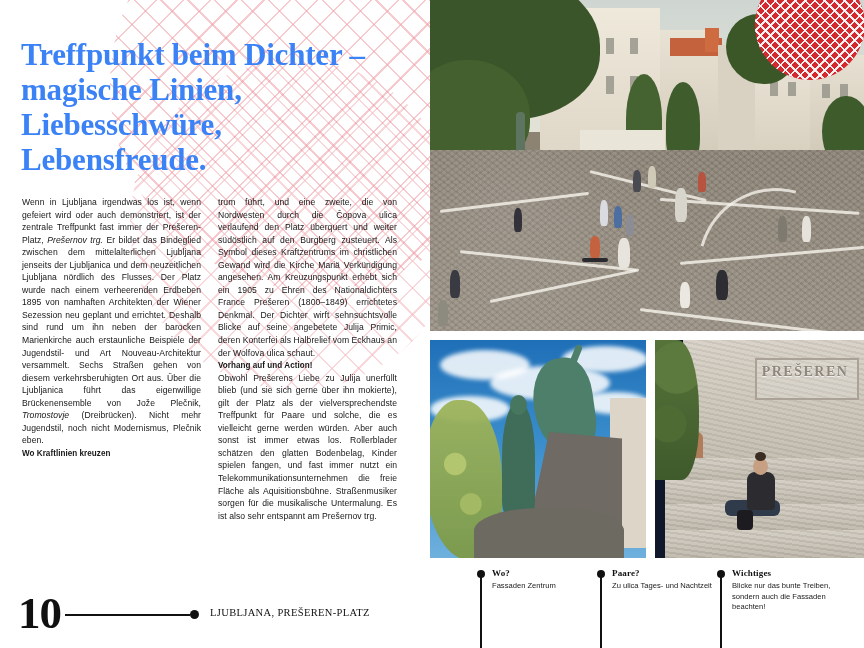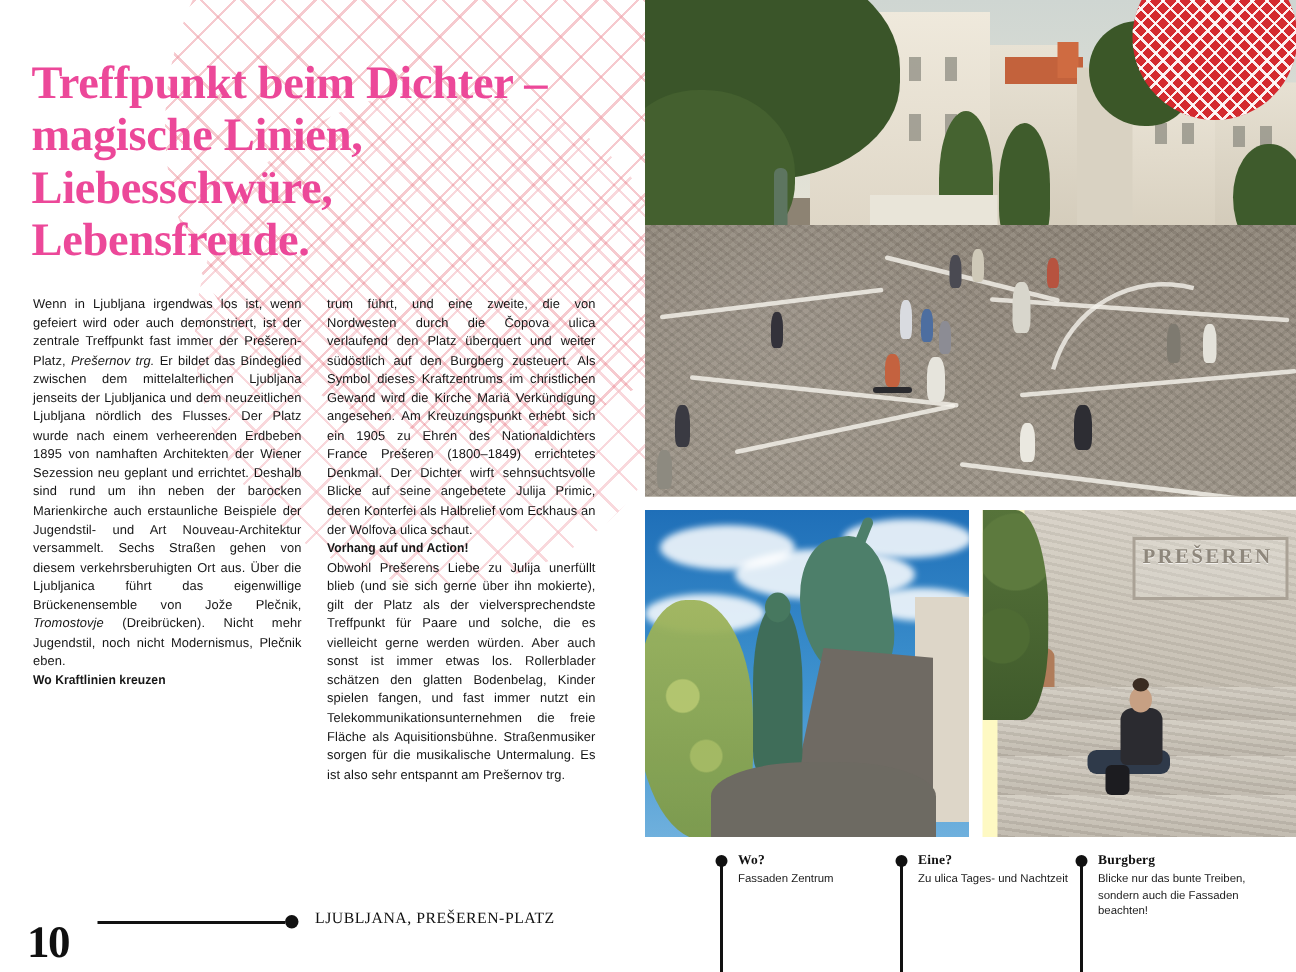--- a/index.html
+++ b/index.html
@@ -46,21 +46,21 @@
         rgba(255,255,255,0) 1.6px, rgba(255,255,255,0) 19px);
   }
 
   .headline{
     position:absolute;left:21px;top:16px;width:370px;
     font-family:"Liberation Serif",serif;
     font-weight:700;
     font-size:31px;
     line-height:35px;
     letter-spacing:-0.2px;
-    color:#ec4899;
+    color:#3b82f6;
     z-index:3;
   }
 
   .cols{
     position:absolute;left:22px;top:196px;width:375px;height:395px;
     display:flex;gap:17px;z-index:3;justify-content:space-between;
   }
   .col{width:179px;}
   .col p{
     margin:0 0 0 0;
@@ -79,23 +79,22 @@
     letter-spacing:-0.1px;
     transform:scaleX(.94);
     transform-origin:left center;
   }
 
   
   .footer{position:absolute;left:0;bottom:0;width:430px;height:58px;z-index:4;}
   .pagenum{
     position:absolute;left:18px;top:6px;
     font-family:"Liberation Serif",serif;
-    font-weight:700;font-size:30px;line-height:34px;color:#101010;
+    font-weight:700;font-size:45px;line-height:34px;color:#101010;
     letter-spacing:-1px;
-    margin-top:16px;
   }
   .foot-rule{
     position:absolute;left:65px;top:24px;width:125px;height:1.5px;background:#111;
   }
   .foot-dot{
     position:absolute;left:190px;top:19.5px;width:9px;height:9px;border-radius:50%;background:#111;
   }
   .foot-label{
     position:absolute;left:210px;top:17px;
     font-family:"Liberation Serif",serif;
@@ -166,21 +165,21 @@
   .mon .poet{position:absolute;left:72px;top:62px;width:33px;height:112px;background:#3f6d59;
     border-radius:48% 48% 12% 12%;}
   .mon .poet-head{position:absolute;left:80px;top:55px;width:17px;height:20px;background:#47785f;border-radius:50%;}
   .mon .plinth{position:absolute;left:96px;top:92px;width:96px;height:108px;background:#6f6a63;
     clip-path:polygon(24% 0,100% 6%,100% 100%,0 100%);}
   .mon .pedestal{position:absolute;left:44px;top:168px;width:150px;height:52px;background:#6d6a62;
     border-radius:44% 44% 0 0;}
   .mon .bldgR{position:absolute;left:180px;top:58px;width:40px;height:150px;background:#ddd6c8;}
 
   
-  .plq{left:225px;top:340px;width:209px;height:218px;background:#fef9c3;}
+  .plq{left:225px;top:340px;width:209px;height:218px;background:#0f172a;}
   .plq .wall{position:absolute;left:28px;top:0;width:181px;height:120px;
     background:
       repeating-linear-gradient(12deg, rgba(0,0,0,.05) 0 2px, rgba(255,255,255,.05) 2px 5px),
       linear-gradient(#d7d1c6,#c3bcaf);}
   .plq .leaf{position:absolute;left:0;top:0;width:44px;height:140px;
     background:radial-gradient(circle at 50% 20%,#5d7a3e 0 22%,transparent 23%),
                radial-gradient(circle at 30% 60%,#4e6b33 0 20%,transparent 21%),
                linear-gradient(#56733a,#3f5a2b);
     border-radius:0 50% 40% 0;}
   .plq .cart{position:absolute;left:100px;top:18px;width:100px;height:38px;
@@ -362,25 +361,25 @@
     <div class="info">
       <div class="ibox" style="left:47px">
         <div class="dot"></div>
         <div class="vline"></div>
         <div class="ih">Wo?</div>
         <div class="ib">Fassaden Zentrum</div>
       </div>
       <div class="ibox" style="left:167px">
         <div class="dot"></div>
         <div class="vline"></div>
-        <div class="ih">Eine?</div>
+        <div class="ih">Paare?</div>
         <div class="ib">Zu ulica Tages- und Nachtzeit</div>
       </div>
       <div class="ibox" style="left:287px">
         <div class="dot"></div>
         <div class="vline"></div>
-        <div class="ih">Burgberg</div>
+        <div class="ih">Wichtiges</div>
         <div class="ib">Blicke nur das bunte Treiben, sondern auch die Fassaden beachten!</div>
       </div>
     </div>
 
   </div>
 </div>
 
 </body></html>

